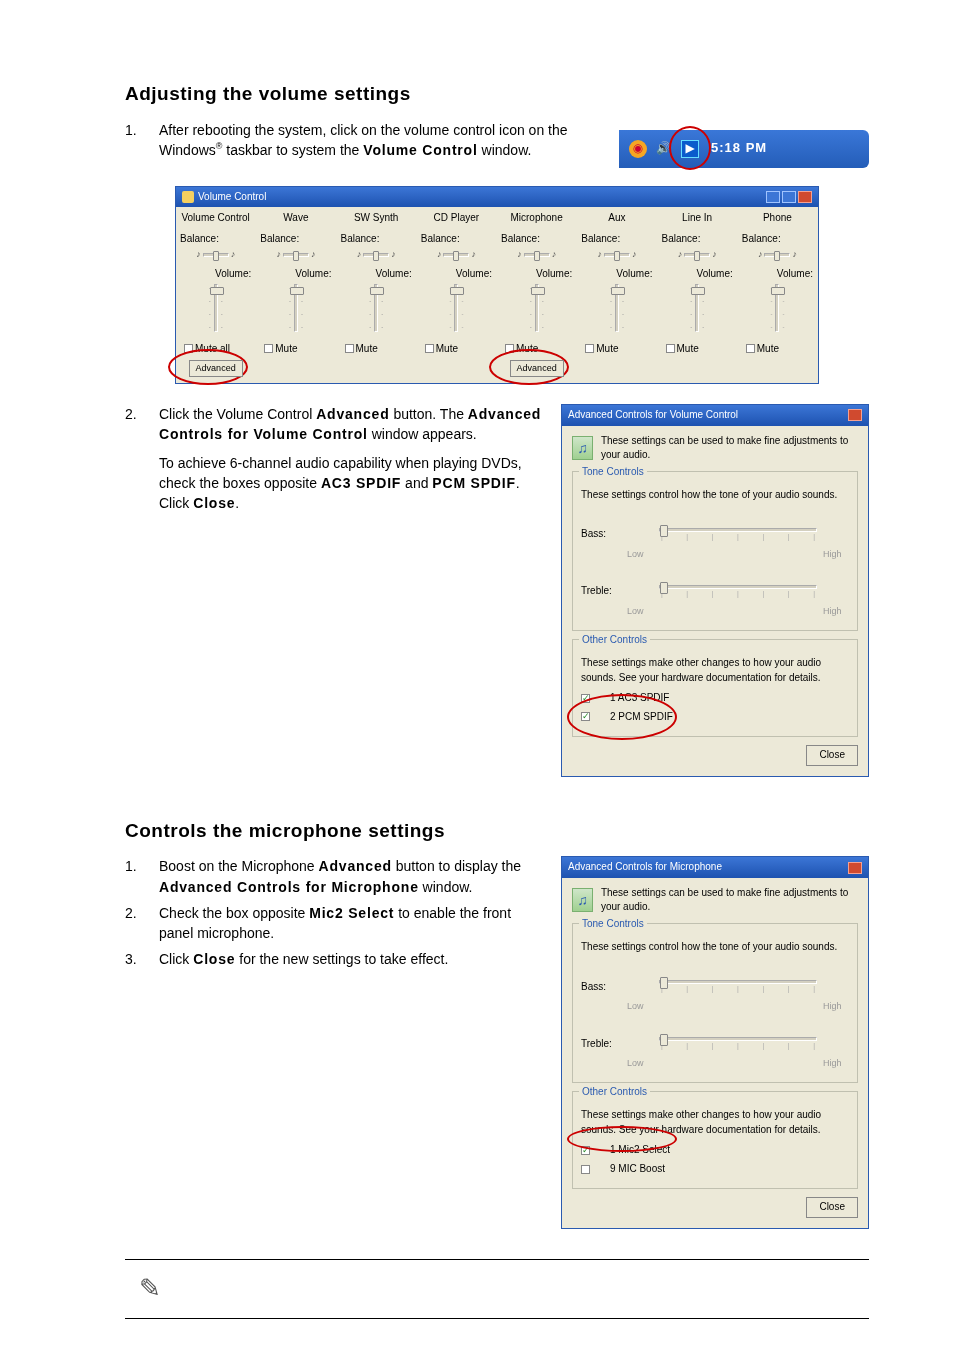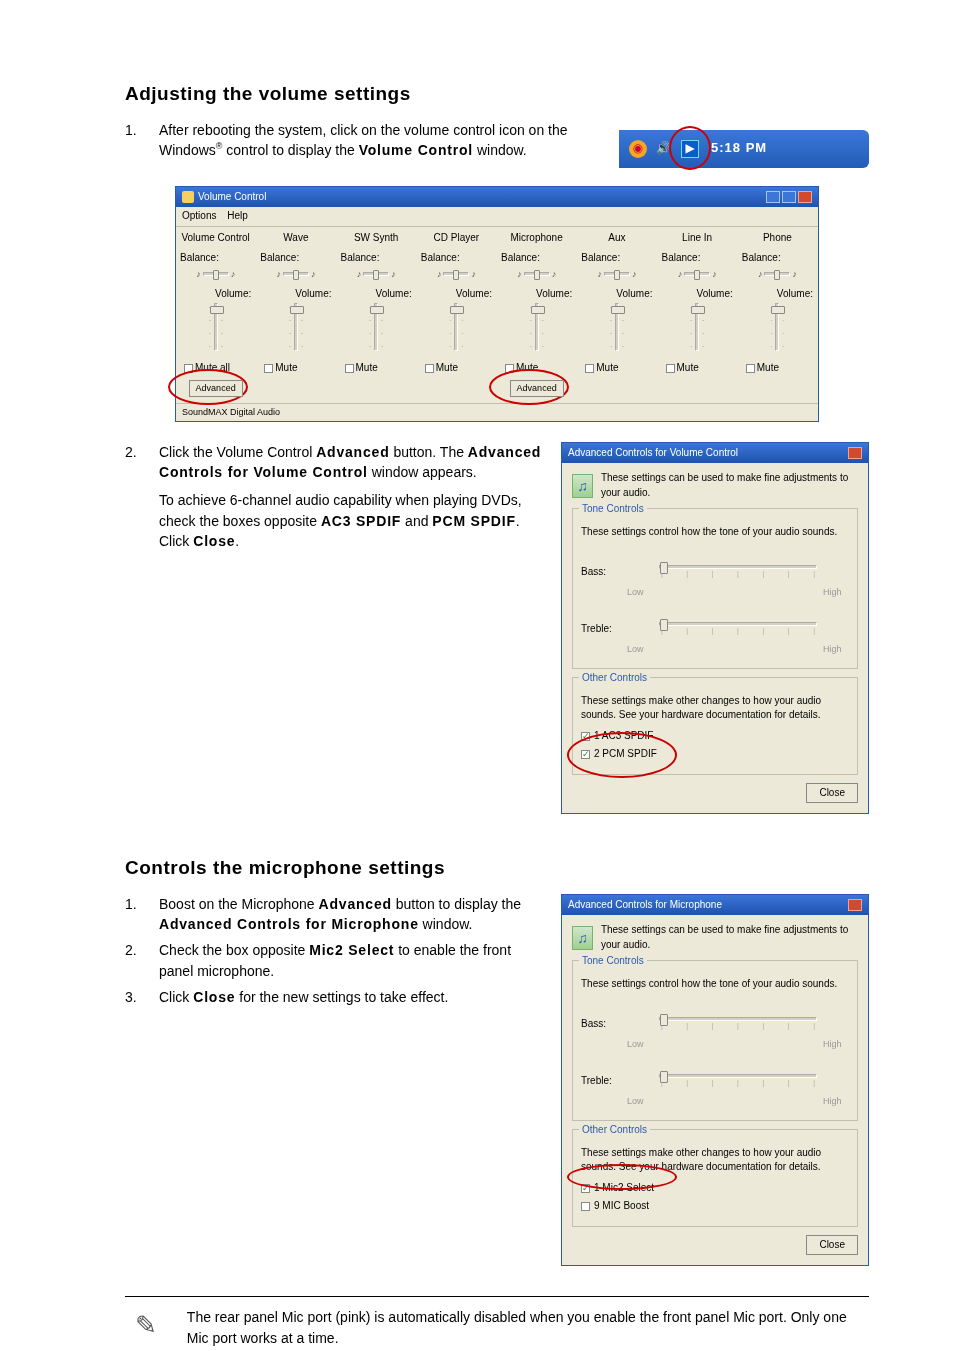--- a/index.html
+++ b/index.html
@@ -134,21 +134,21 @@
     position: absolute; top: -7px; left: 6px; background: #ece9d8; padding: 0 3px; color: #2a5ab0;
   }
   .tone-row { display: flex; align-items: center; gap: 6px; margin: 4px 0; }
   .tone-label { width: 40px; }
   .tone-low, .tone-high { color: #999; width: 26px; font-size: 9px; margin-top: 40px; }
   .tone-track { flex: 1; }
   .tone-slider { width: 100%; height: 4px; background: #d4d0c0; border: 1px inset #fff; position: relative; }
   .tone-slider .thumb { position: absolute; top: -4px; left: 0; width: 8px; height: 12px; background: #ece9d8; border: 1px solid #888; border-radius: 1px; }
   .tone-ticks { display: flex; justify-content: space-between; font-size: 7px; color: #aaa; padding: 0 2px; }
   .other-desc { margin-bottom: 6px; }
-  .other-check { display: flex; align-items: center; gap: 4px; margin: 4px 0; }
+  .other-check { display: flex; align-items: center; gap: 20px; margin: 4px 0; }
   .chk.checked::after { content: "✓"; color: #2a8a2a; font-size: 9px; line-height: 7px; display: block; }
   .close-row { text-align: right; }
   .close-btn { padding: 2px 12px; background: #ece9d8; border: 1px solid #888; font-size: 10px; display: inline-block; }
   .red-oval-adv { position: absolute; border: 2px solid #c00; border-radius: 50%; pointer-events: none; }
 
   
   .note {
     display: flex; gap: 20px; align-items: flex-start;
     border-top: 1px solid #000; border-bottom: 1px solid #000;
     padding: 10px 0; margin: 20px 0 30px 0;
@@ -161,21 +161,21 @@
 </head>
 <body>
 
 <h2>Adjusting the volume settings</h2>
 
 <div class="twocol">
   <div class="leftcol">
     <div class="step-row">
       <div class="step-num">1.</div>
       <div class="step-text">
-        <span>After rebooting the system, click on the volume control icon on the Windows</span><sup>®</sup><span> control to display the </span><span class="b">Volume Control</span><span> window.</span>
+        <span>After rebooting the system, click on the volume control icon on the Windows</span><sup>®</sup><span> taskbar to system the </span><span class="b">Volume Control</span><span> window.</span>
       </div>
     </div>
   </div>
   <div class="rightcol">
     <div class="systray">
       <div class="taskbar">
         <span class="tray-icon orange">◉</span>
         <span class="tray-icon" style="width:22px;position:relative">🔊</span>
         <span class="tray-icon play">▶</span>
         <span class="tray-time">5:18 PM</span>
@@ -190,24 +190,20 @@
     <div class="vc-title-left">
       <div class="vc-title-icon"></div>
       <span>Volume Control</span>
     </div>
     <div class="winbtns">
       <div class="winbtn"></div>
       <div class="winbtn"></div>
       <div class="winbtn close"></div>
     </div>
   </div>
-  <div class="vc-menu">
-    <span>Options</span>
-    <span>Help</span>
-  </div>
   <div class="vc-body">
     <div class="vc-col">
       <div class="vc-col-title">Volume Control</div>
       <div class="vc-balance-label">Balance:</div>
       <div class="vc-balance">
           <span class="spk">♪</span>
           <div class="htrack">
             <div class="thumb"></div>
           </div>
           <span class="spk">♪</span>
@@ -464,21 +460,20 @@
             <span>-</span>
             <span>-</span>
           </div>
         </div>
       <div class="mute-row">
           <div class="chk"></div>
           <span>Mute</span>
         </div>
     </div>
   </div>
-  <div class="vc-status">SoundMAX Digital Audio</div>
 </div>
 
 <div class="twocol" style="margin-bottom:30px">
   <div class="leftcol">
     <div class="step-row">
       <div class="step-num">2.</div>
       <div class="step-text">
         <span>Click the Volume Control </span><span class="b">Advanced</span><span> button. The </span><span class="b">Advanced Controls for Volume Control</span><span> window appears.</span>
         <div style="height:8px"></div>
         <span>To achieve 6-channel audio capability when playing DVDs, check the boxes opposite </span><span class="b">AC3 SPDIF</span><span> and </span><span class="b">PCM SPDIF</span><span>. Click </span><span class="b">Close</span><span>.</span>
@@ -647,19 +642,18 @@
           <div class="red-oval-adv" style="left:-6px;top:34px;width:110px;height:26px"></div>
         </div>
         <div class="close-row"><div class="close-btn">Close</div></div>
       </div>
     </div>
   </div>
 </div>
 
 <div class="note">
   <div class="note-icon">✎</div>
-  <div>The rear panel Mic port (pink) is automatically disabled when you enable the front panel Mic port. Only one Mic port works at a time.</div>
 </div>
 
 <div class="footer">
   <span>5-16</span>
   <span>Chapter 5: Starting up</span>
 </div>
 
 </body></html>

